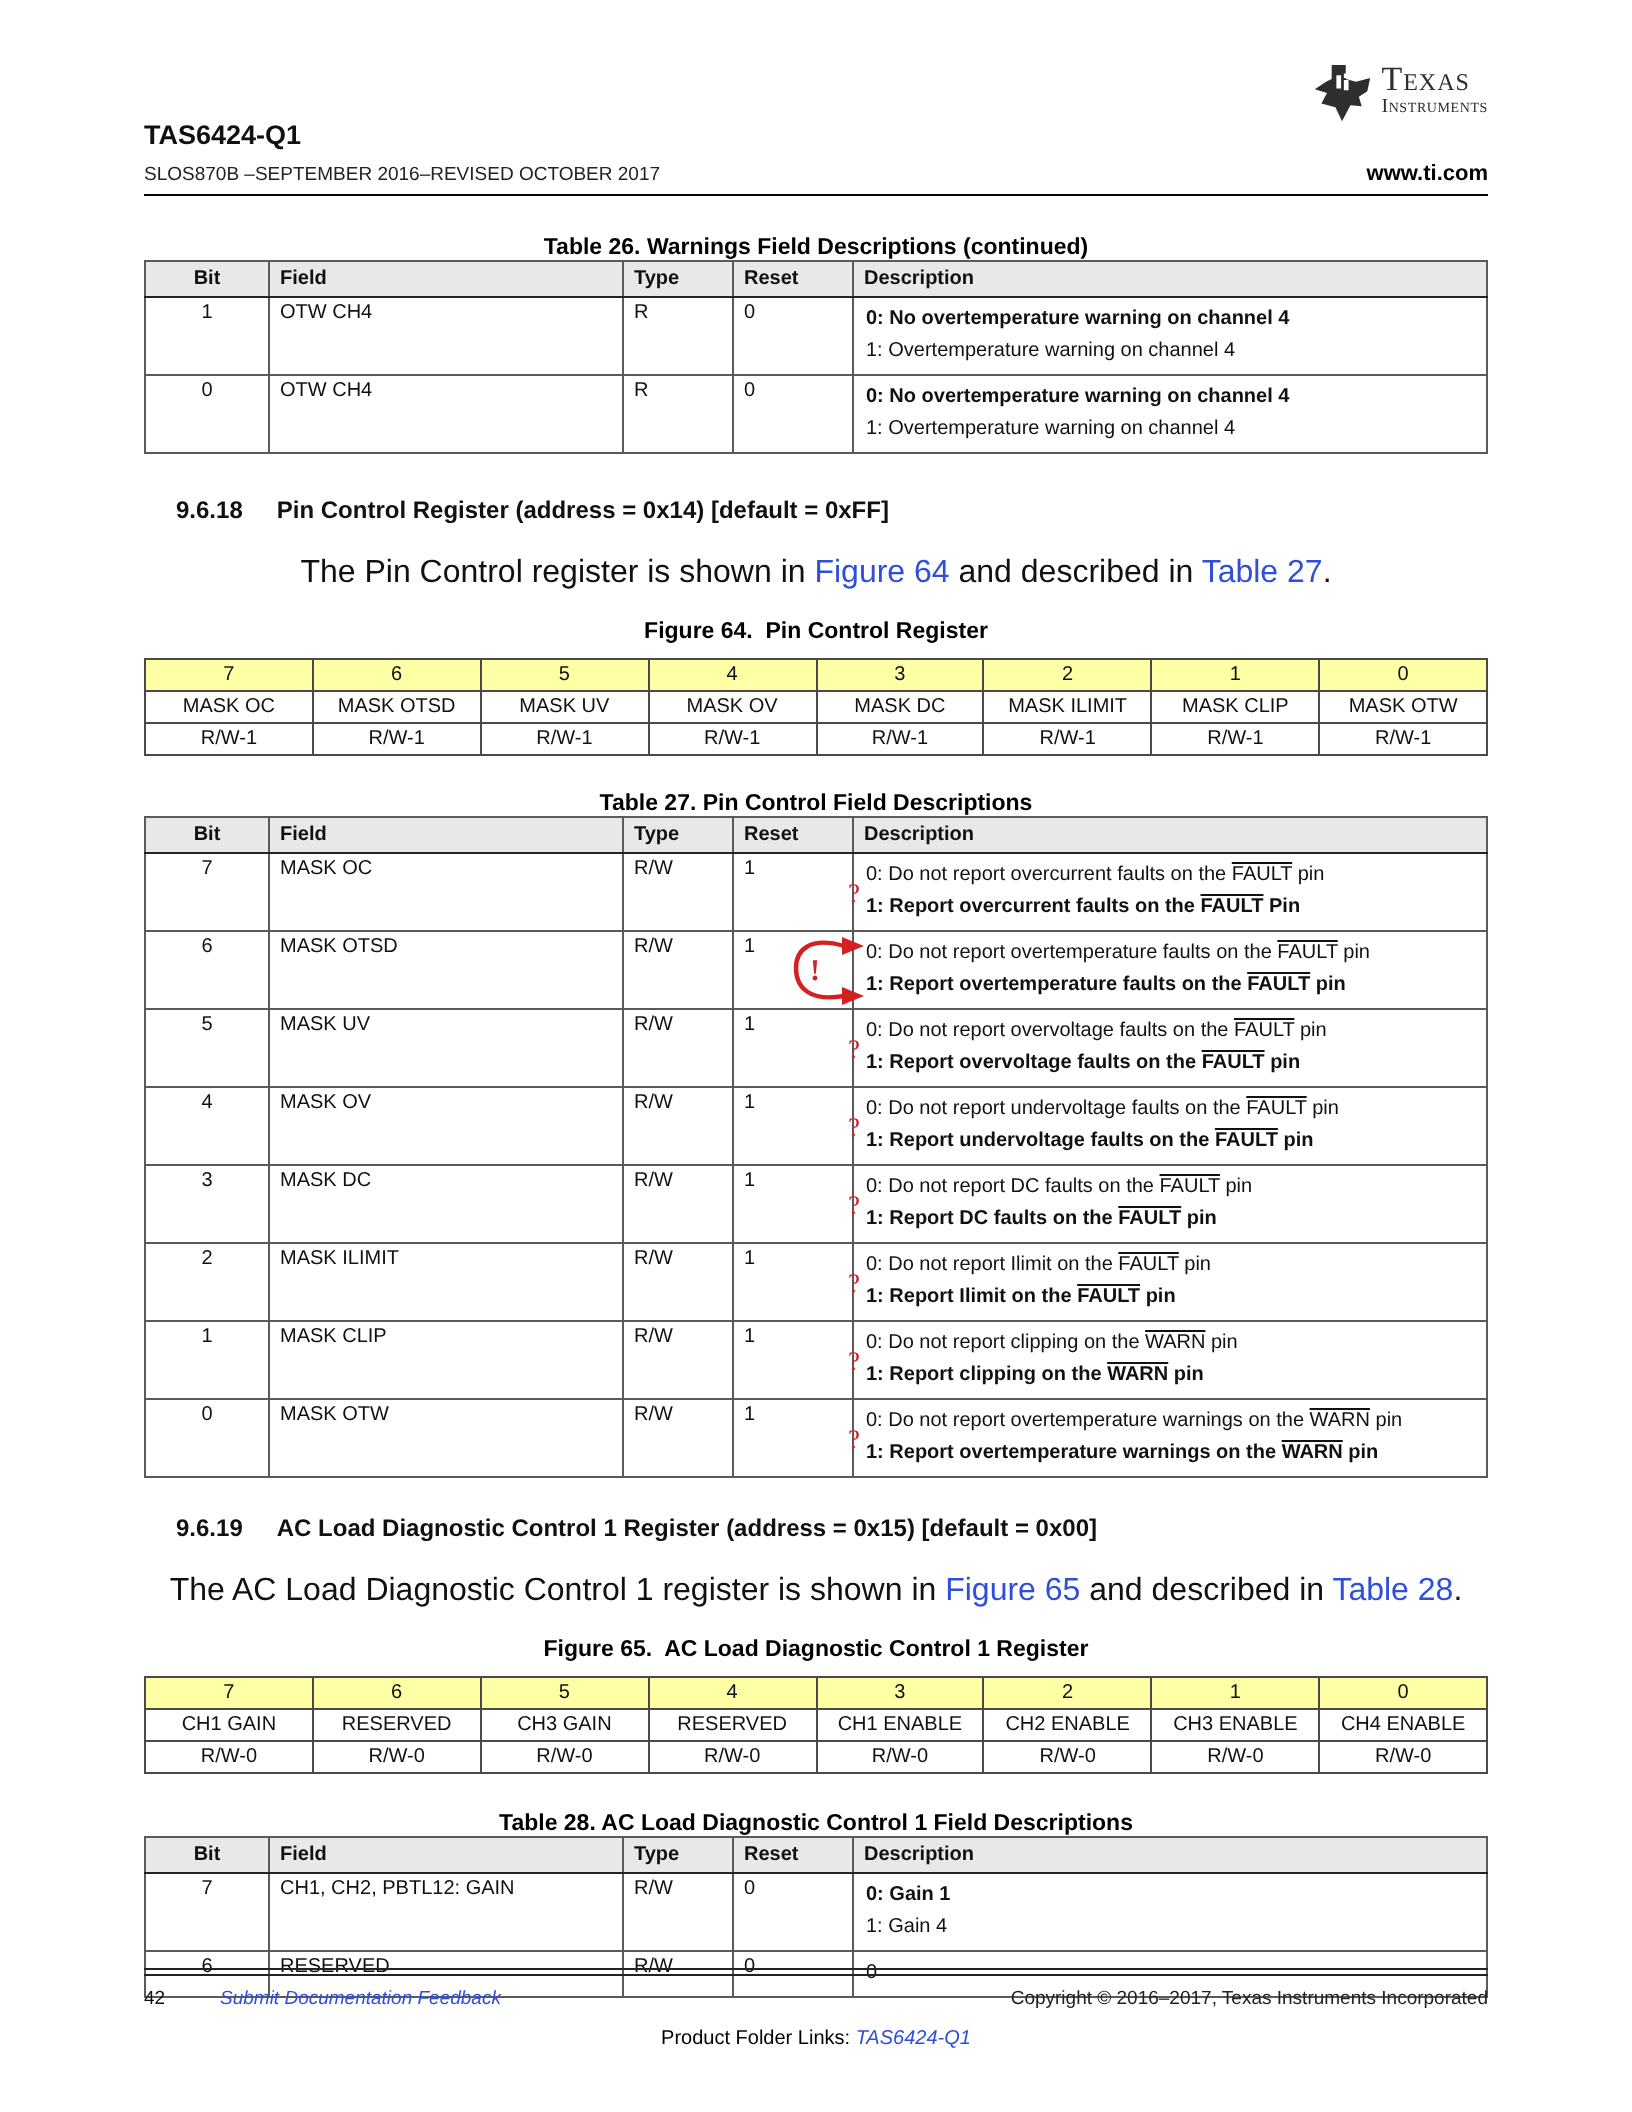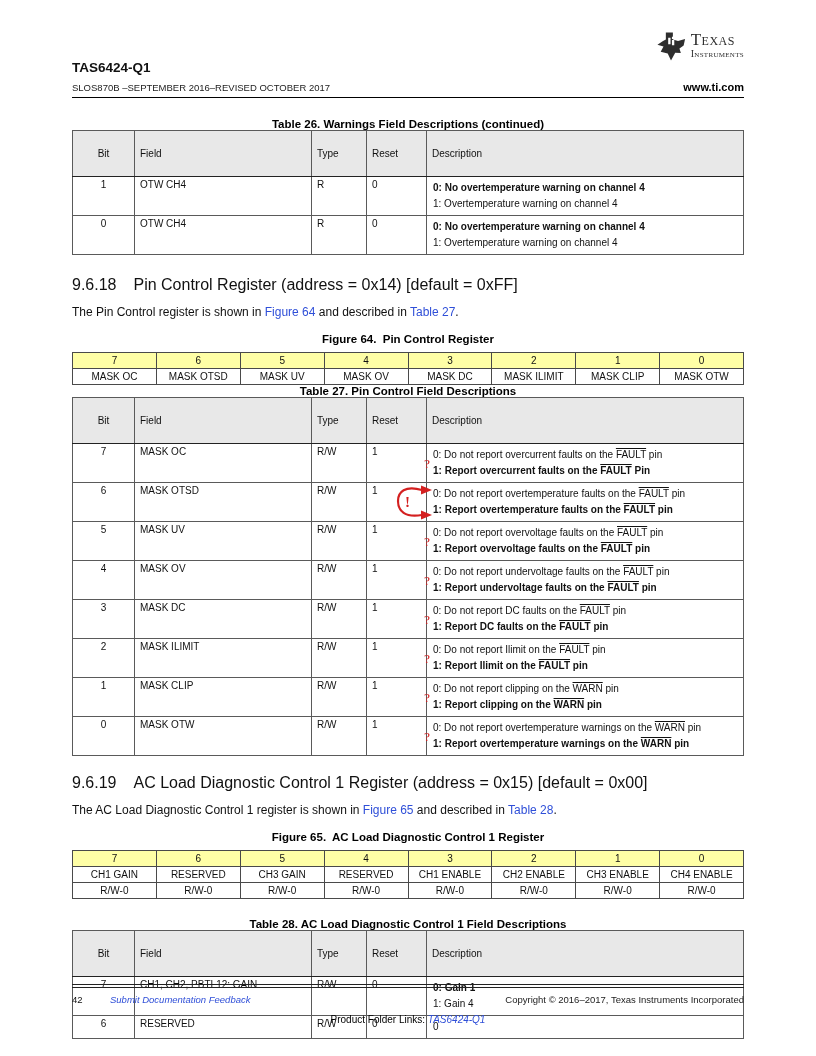--- a/index.html
+++ b/index.html
@@ -12,30 +12,30 @@
   .logo-bug{margin-right:5px;margin-top:1px;}
   .logo-text{font-family:"Liberation Serif",serif;font-variant:small-caps;color:#2e2e2e;line-height:1;}
   .logo-t1{font-size:17px;letter-spacing:.5px;}
   .logo-t2{font-size:10px;letter-spacing:.3px;margin-top:1px;}
   .part{position:absolute;left:0;top:47px;font-size:13.5px;font-weight:bold;}
   .docline{position:absolute;left:0;right:0;top:68px;display:flex;justify-content:space-between;align-items:flex-end;font-size:9.5px;color:#222;}
   .site{font-weight:bold;font-size:11px;color:#000;}
   .hdr-rule{position:absolute;left:0;right:0;top:84px;border-top:1.6px solid #000;}
 
   .tbl-title{text-align:center;font-weight:bold;font-size:11.5px;color:#000;}
-  .sec-h{font-size:16px;font-weight:normal;margin:0;}
+  .sec-h{font-size:12px;font-weight:bold;margin:16px;}
   .sec-h .num{margin-right:17px;}
-  .body-text{font-size:12px;margin:0;}
+  .body-text{font-size:16px;margin:0;text-align:center;}
   .link{color:#2f4fd8;cursor:pointer;}
   .fig-title{white-space:pre-wrap;}
 
   
   table.ftable{border-collapse:collapse;width:100%;font-size:10px;border:1.6px solid #111;margin:0;}
   .ftable th,.ftable td{border:1px solid #5a5a5a;padding:2px 5px;vertical-align:top;text-align:left;}
-  .ftable thead th{background:#e8e8e8;font-weight:normal;border-bottom:1.7px solid #222;padding:17px 5px;}
+  .ftable thead th{background:#e8e8e8;font-weight:bold;border-bottom:1.7px solid #222;padding:3px 5px;}
   .ftable .c{text-align:center;}
   .ftable td.desc{padding:3px 6px;}
   .desc-line{line-height:16px;}
   .desc-line.bold{font-weight:bold;}
   .ov{text-decoration:overline;}
   .reset-cell{position:relative;overflow:visible;}
   .qmark{position:absolute;right:-4px;top:13px;color:#d42020;font-family:"Liberation Serif",serif;font-size:13.5px;line-height:1;}
   .excl{position:absolute;left:27px;top:1px;z-index:3;}
 
   
@@ -43,21 +43,21 @@
   .rtable td{border:1px solid #4a4a4a;height:13px;padding:1px 0;}
   .rtable tr.bits td{background:#ffffa6;}
 
   
   .mt-t26title{margin-top:17px;}
   .mt-t26{margin-top:7px;}
   .mt-sec1{margin-top:21px;}
   .mt-para{margin-top:11px;}
   .mt-figtitle{margin-top:14px;}
   .mt-rtable{margin-top:7px;}
-  .mt-t27title{}
+  .mt-t27title{margin-top:18px;}
   .mt-t27{margin-top:7px;}
   .mt-sec2{margin-top:18px;}
   .mt-t28title{margin-top:19px;}
 
   
   .footer{position:absolute;left:72px;right:72px;top:984px;font-size:9.5px;}
   .f-rule{height:2px;border-top:1.8px solid #222;border-bottom:1px solid #222;}
   .f-row{display:flex;align-items:baseline;margin-top:6px;}
   .f-page{width:38px;}
   .f-link{color:#2f4fd8;font-style:italic;}
@@ -153,20 +153,30 @@
         <tr class="flds">
           <td>MASK OC</td>
           <td>MASK OTSD</td>
           <td>MASK UV</td>
           <td>MASK OV</td>
           <td>MASK DC</td>
           <td>MASK ILIMIT</td>
           <td>MASK CLIP</td>
           <td>MASK OTW</td>
         </tr>
+        <tr class="rsts">
+          <td>R/W-1</td>
+          <td>R/W-1</td>
+          <td>R/W-1</td>
+          <td>R/W-1</td>
+          <td>R/W-1</td>
+          <td>R/W-1</td>
+          <td>R/W-1</td>
+          <td>R/W-1</td>
+        </tr>
       </tbody>
     </table>
 
   <div class="tbl-title mt-t27title">Table 27. Pin Control Field Descriptions</div>
   <table class="ftable mt-t27" id="table27">
       <colgroup>
         <col style="width: 62px;">
         <col style="width: 177px;">
         <col style="width: 55px;">
         <col style="width: 60px;">

